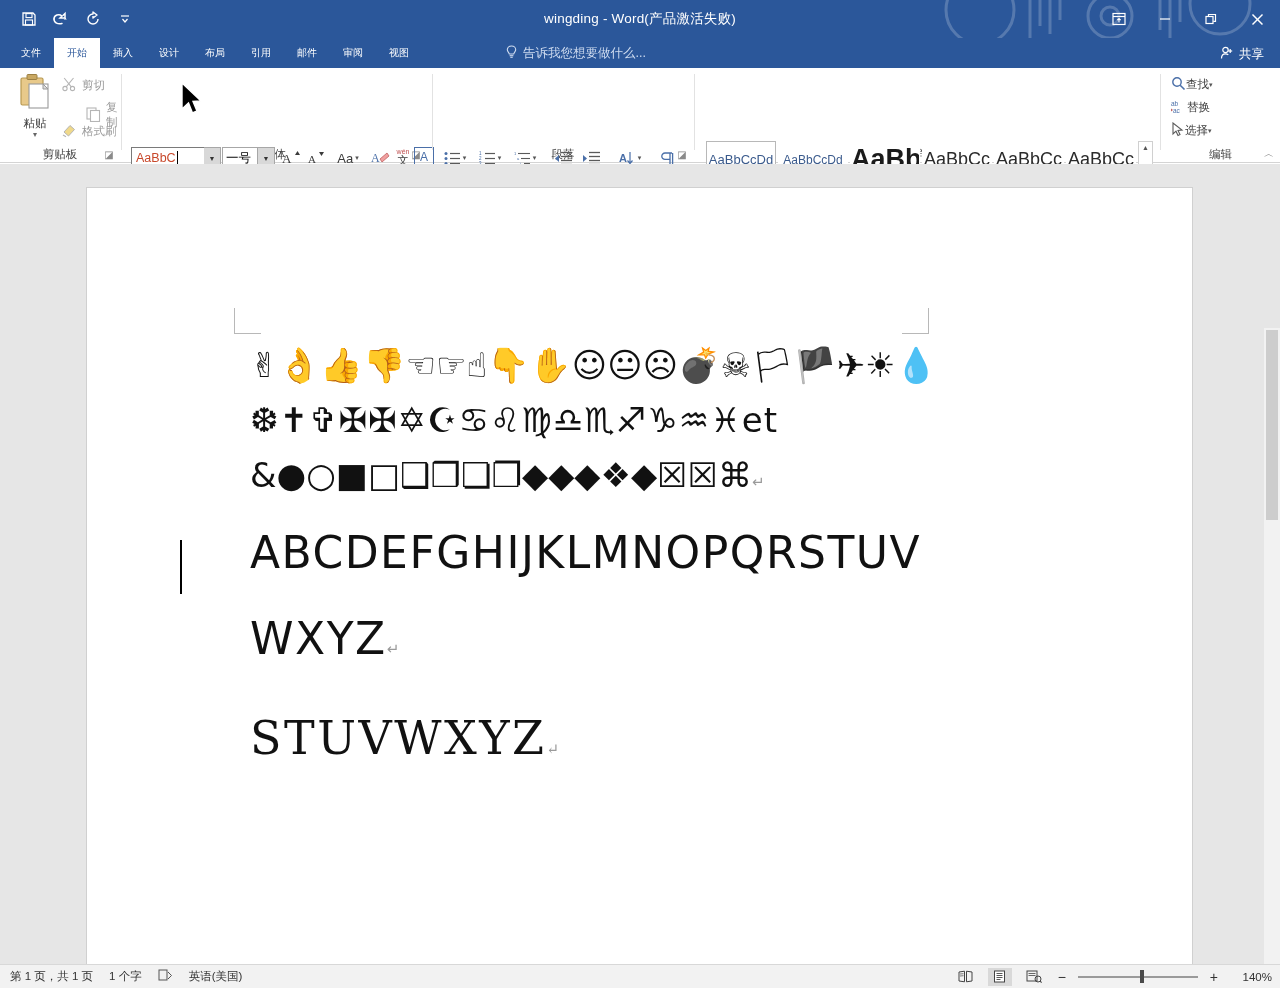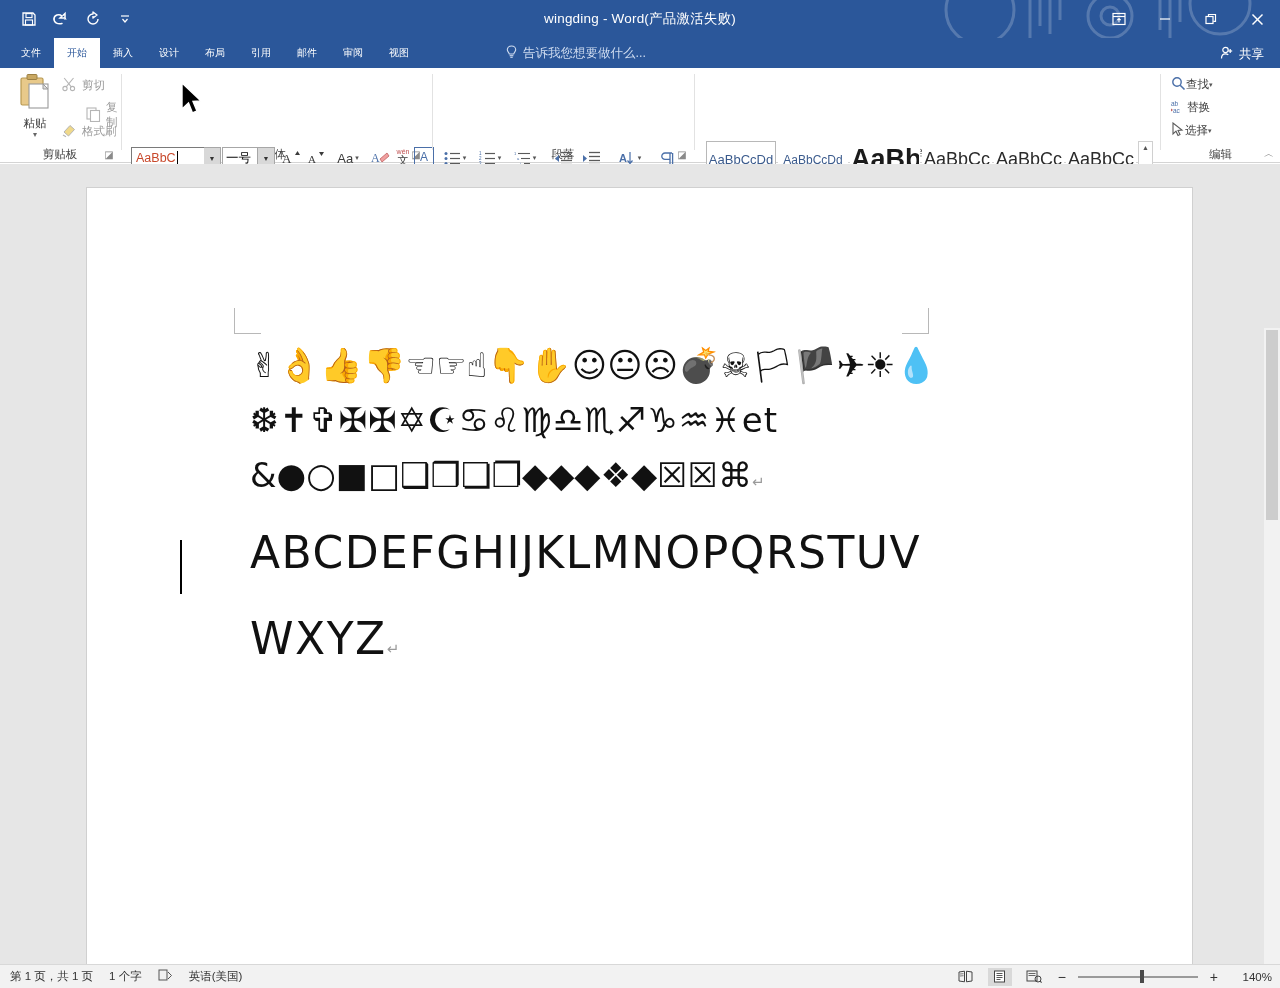--- a/index.html
+++ b/index.html
@@ -662,20 +662,23 @@
       <div class="doc-body">
         <div class="symrow">✌👌👍👎☜☞☝👇✋☺😐☹💣☠🏳🏴✈☀💧</div>
         <div class="symrow r2">❆✝✞✠✠✡☪♋♌♍♎♏♐♑♒♓et</div>
         <div class="symrow">
           <span>&amp;●○■□❑❒❏❐◆◆◆❖◆☒☒⌘</span><span class="pilcrow">↵</span>
         </div>
         <div class="alpha-comic">ABCDEFGHIJKLMNOPQRSTUV</div>
         <div class="alpha-comic">
           <span>WXYZ</span><span class="pilcrow">↵</span>
         </div>
+        <div class="alpha-papyrus">
+          <span>STUVWXYZ</span><span class="pilcrow">↵</span>
+        </div>
       </div>
     </div>
 
     <div class="vscroll">
       <div class="vscroll-thumb"></div>
     </div>
   </div>
 
   <div class="statusbar">
     <div class="sb-left">

